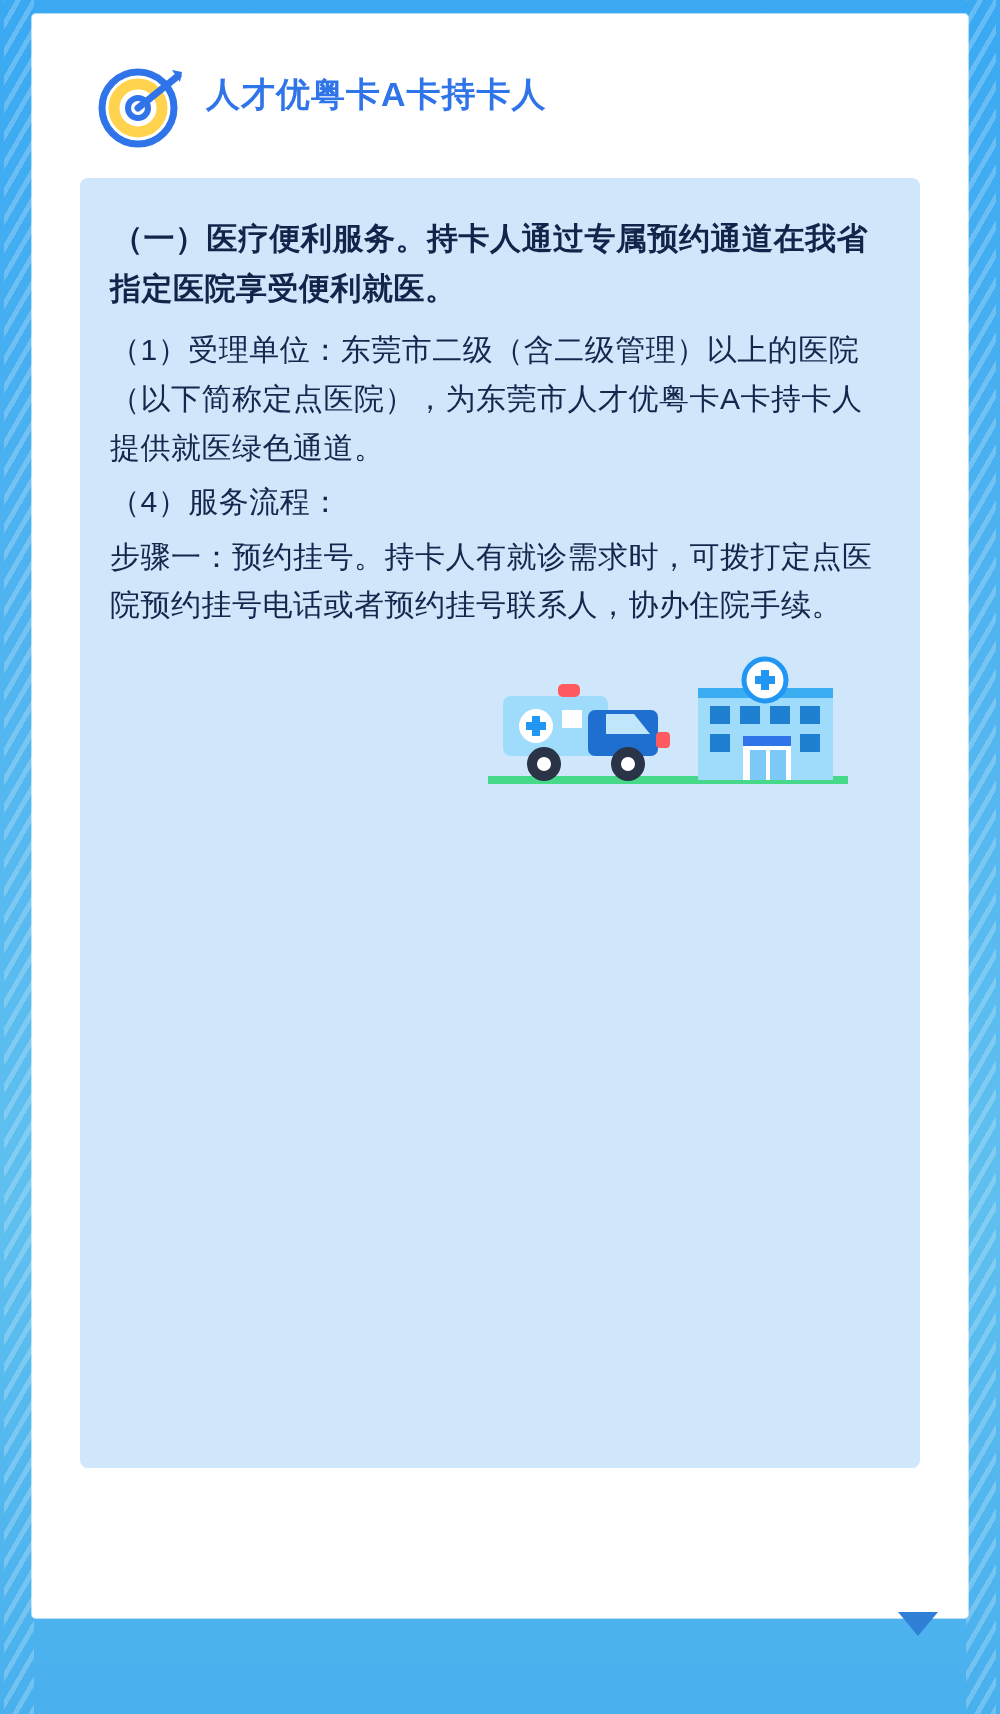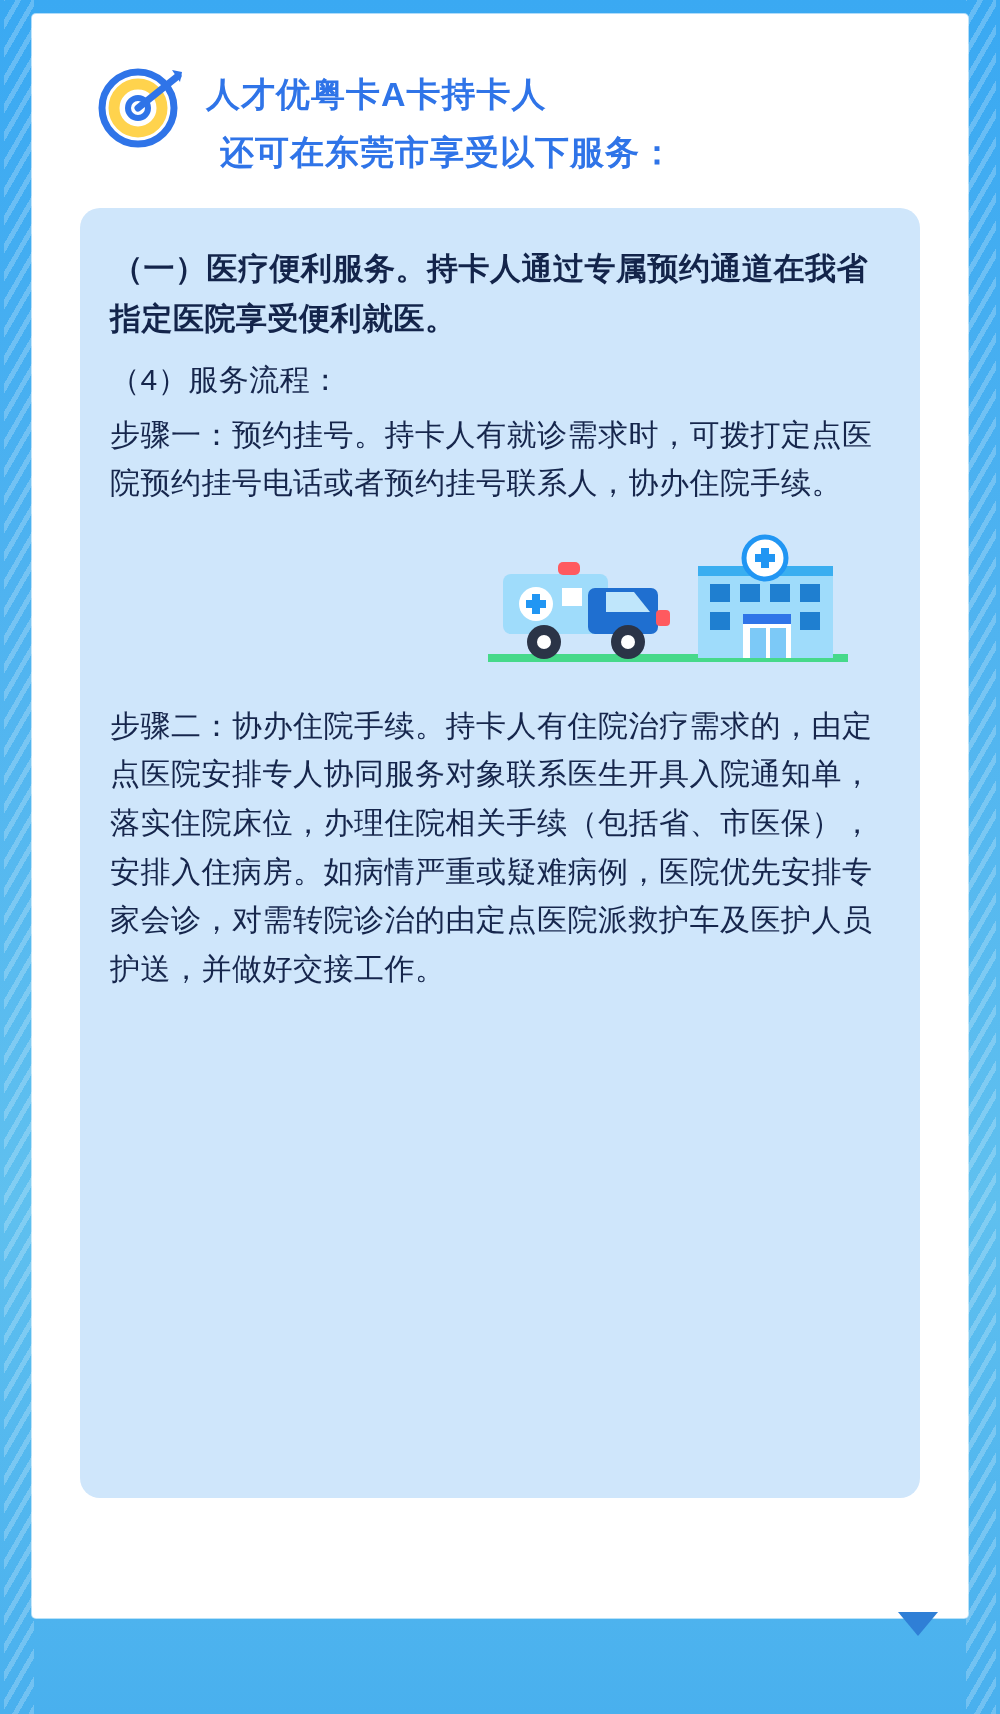--- a/index.html
+++ b/index.html
@@ -81,21 +81,21 @@
     white-space: nowrap;
   }
   .title-line.second {
     padding-left: 14px;
   }
 
   
   .panel {
     margin: 26px 22px 0 22px;
     background: #cfe6fb;
-    border-radius: 20px;
+    border-radius: 8px;
     padding: 36px 30px 30px 30px;
     box-sizing: border-box;
     min-height: 1290px;
     position: relative;
   }
   .p-bold {
     font-size: 31px;
     font-weight: bold;
     color: #13244a;
     line-height: 1.62;
@@ -147,27 +147,27 @@
           <svg viewBox="0 0 92 92" width="92" height="92" aria-hidden="true">
             <circle cx="44" cy="48" r="36" fill="none" stroke="#2f74e8" stroke-width="7"></circle>
             <circle cx="44" cy="48" r="24" fill="none" stroke="#ffd34d" stroke-width="11"></circle>
             <circle cx="44" cy="48" r="10" fill="#ffffff" stroke="#2f74e8" stroke-width="6"></circle>
             <line x1="44" y1="48" x2="84" y2="16" stroke="#2f74e8" stroke-width="7" stroke-linecap="round"></line>
             <path d="M78 10 L88 12 L86 22 Z" fill="#2f74e8"></path>
           </svg>
         </div>
         <div class="title-block">
           <div class="title-line">人才优粤卡A卡持卡人</div>
-          <div class="title-line second">还可在东莞市享受以下服务：</div>
         </div>
       </div>
 
       <div class="panel">
 
         <p class="p-bold">（一）医疗便利服务。持卡人通过专属预约通道在我省指定医院享受便利就医。</p>
+        <p class="p">（1）受理单位：东莞市二级（含二级管理）以上的医院（以下简称定点医院），为东莞市人才优粤卡A卡持卡人提供就医绿色通道。</p>
         <p class="p">（4）服务流程：</p>
         <p class="p">步骤一：预约挂号。持卡人有就诊需求时，可拨打定点医院预约挂号电话或者预约挂号联系人，协办住院手续。</p>
 
         <div class="illus">
           <div class="illus-inner">
             <svg viewBox="0 0 360 150" width="360" height="150" aria-hidden="true">
 
               <rect x="0" y="128" width="360" height="8" fill="#46d98a"></rect>
 
               <g>
@@ -200,20 +200,19 @@
                 <rect x="168" y="84" width="14" height="16" rx="4" fill="#ff5a5f"></rect>
                 <circle cx="56" cy="116" r="17" fill="#2b3447"></circle>
                 <circle cx="56" cy="116" r="7" fill="#ffffff"></circle>
                 <circle cx="140" cy="116" r="17" fill="#2b3447"></circle>
                 <circle cx="140" cy="116" r="7" fill="#ffffff"></circle>
               </g>
             </svg>
           </div>
         </div>
 
-        <p class="p">步骤二：协办住院手续。持卡人有住院治疗需求的，由定点医院安排专人协同服务对象联系医生开具入院通知单，落实住院床位，办理住院相关手续（包括省、市医保），安排入住病房。如病情严重或疑难病例，医院优先安排专家会诊，对需转院诊治的由定点医院派救护车及医护人员护送，并做好交接工作。</p>
       </div>
 
     </div>
   </div>
 
   <div class="caret-wrap"></div>
 </div>
 
 </body></html>

